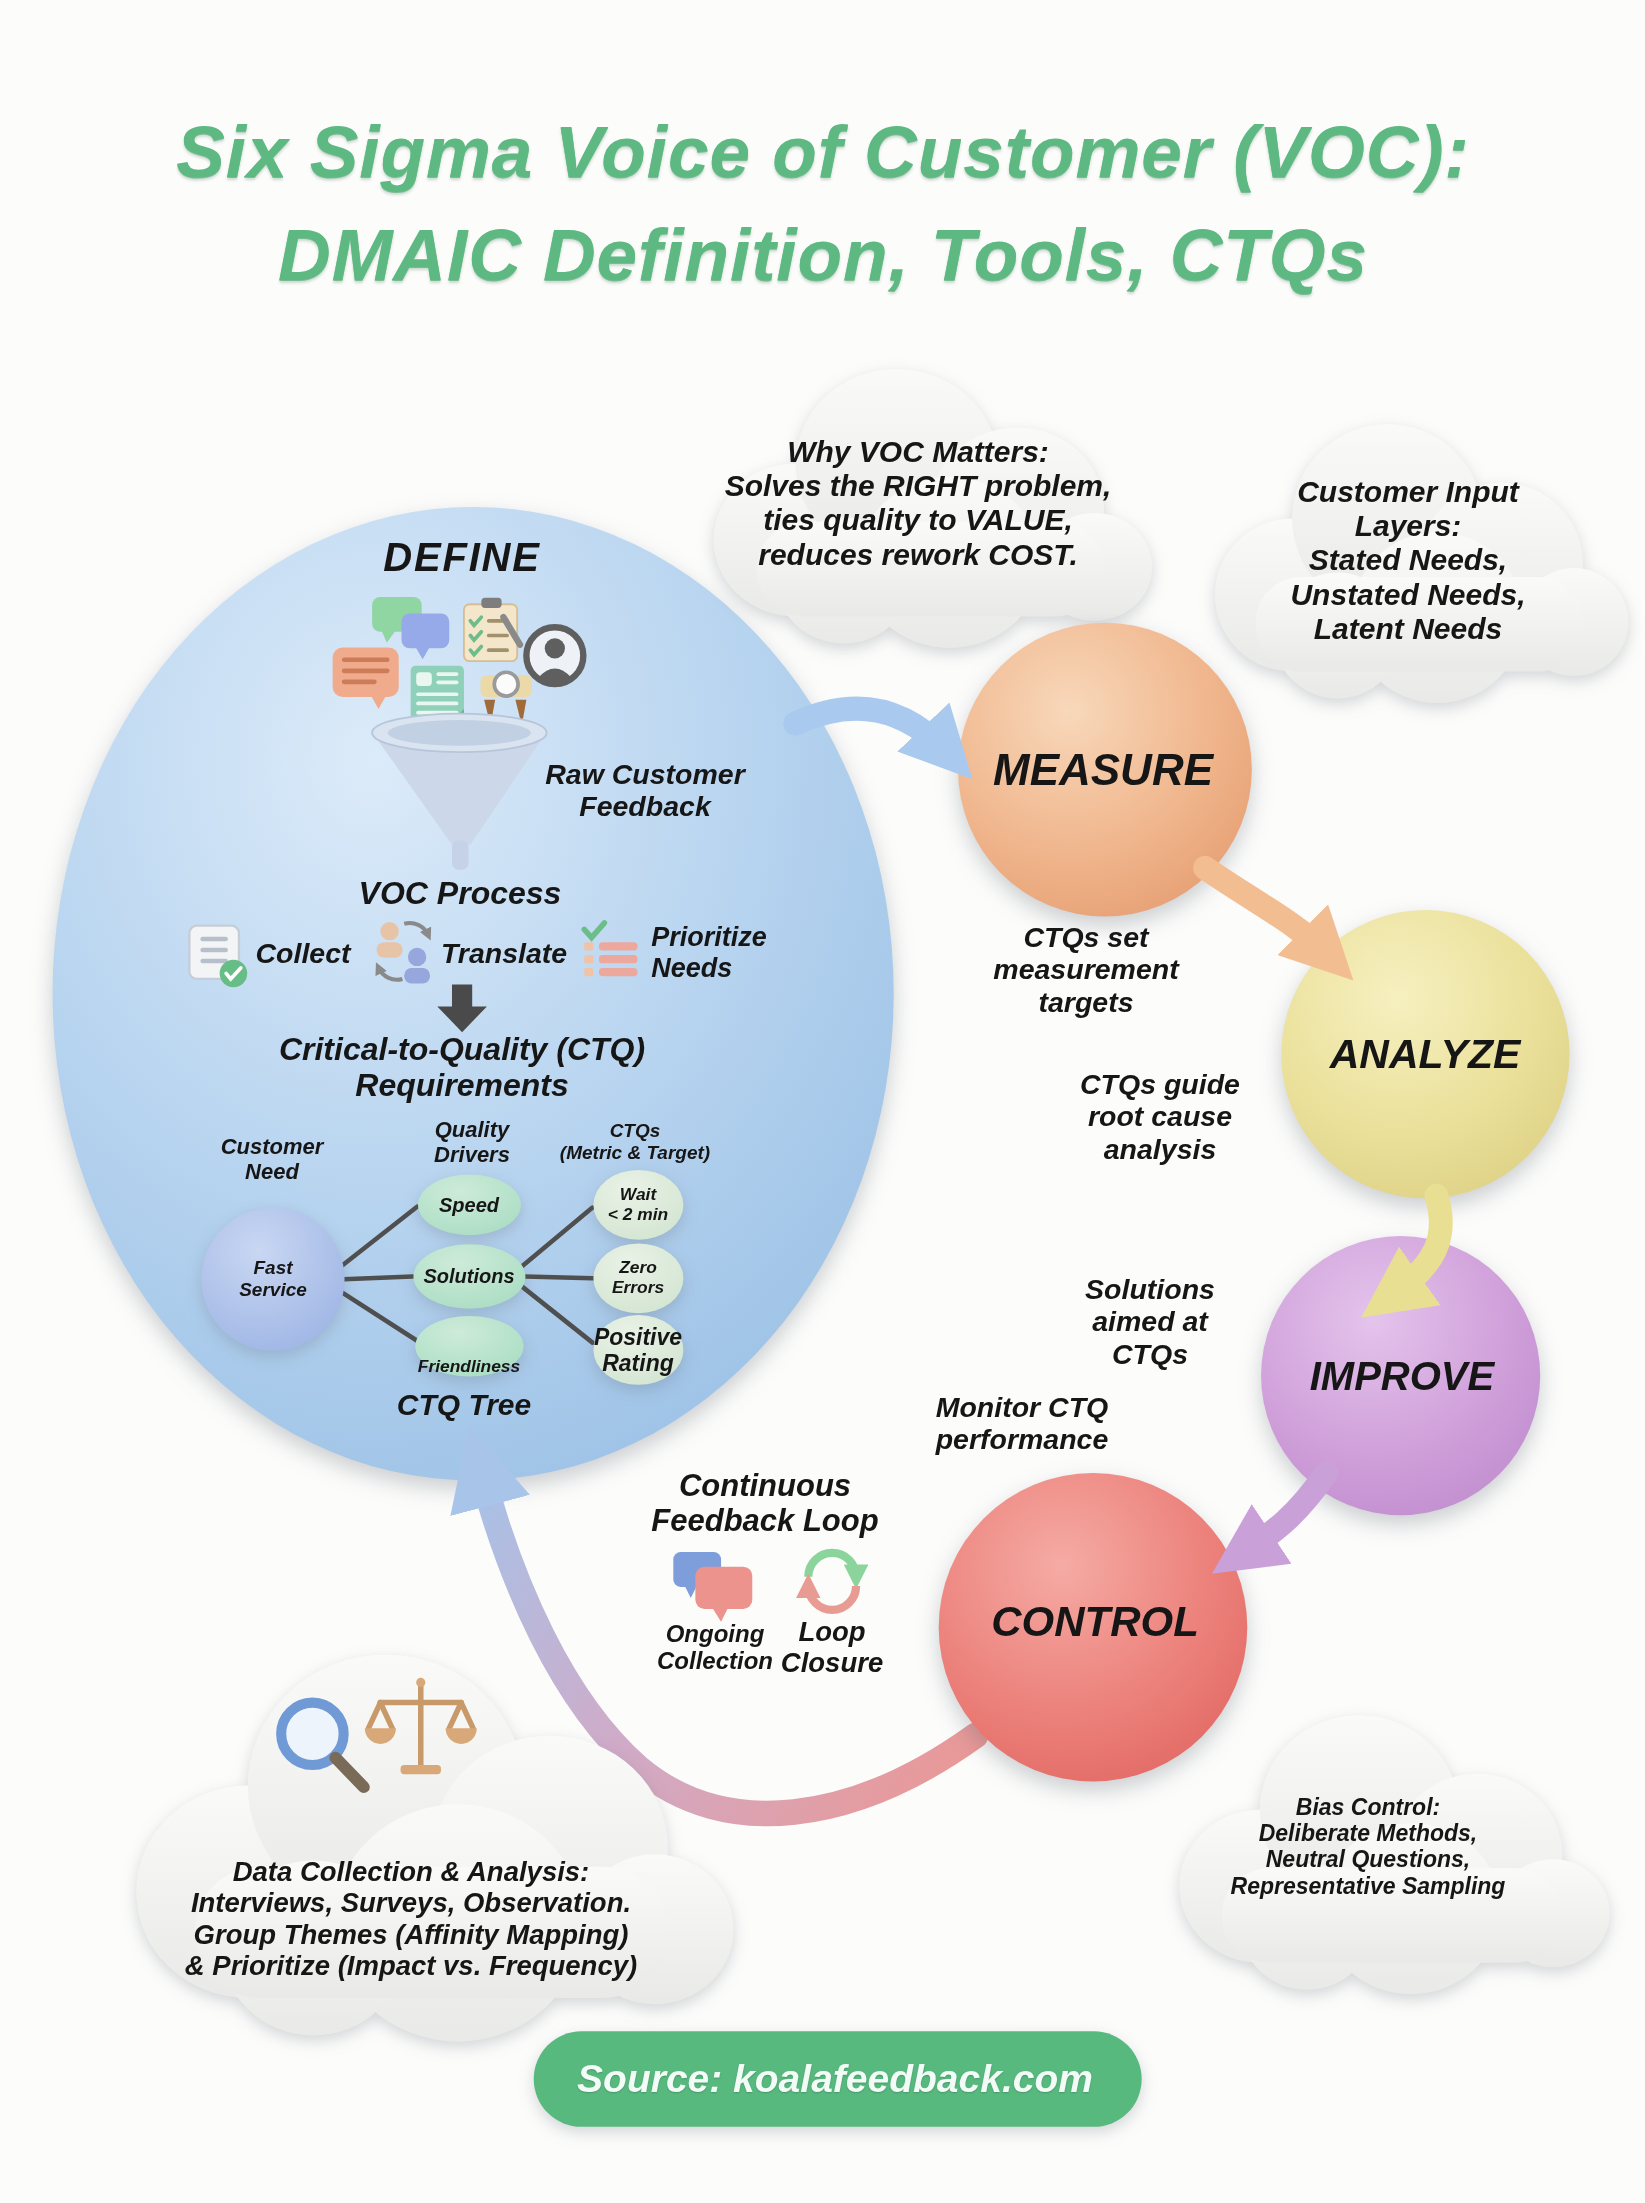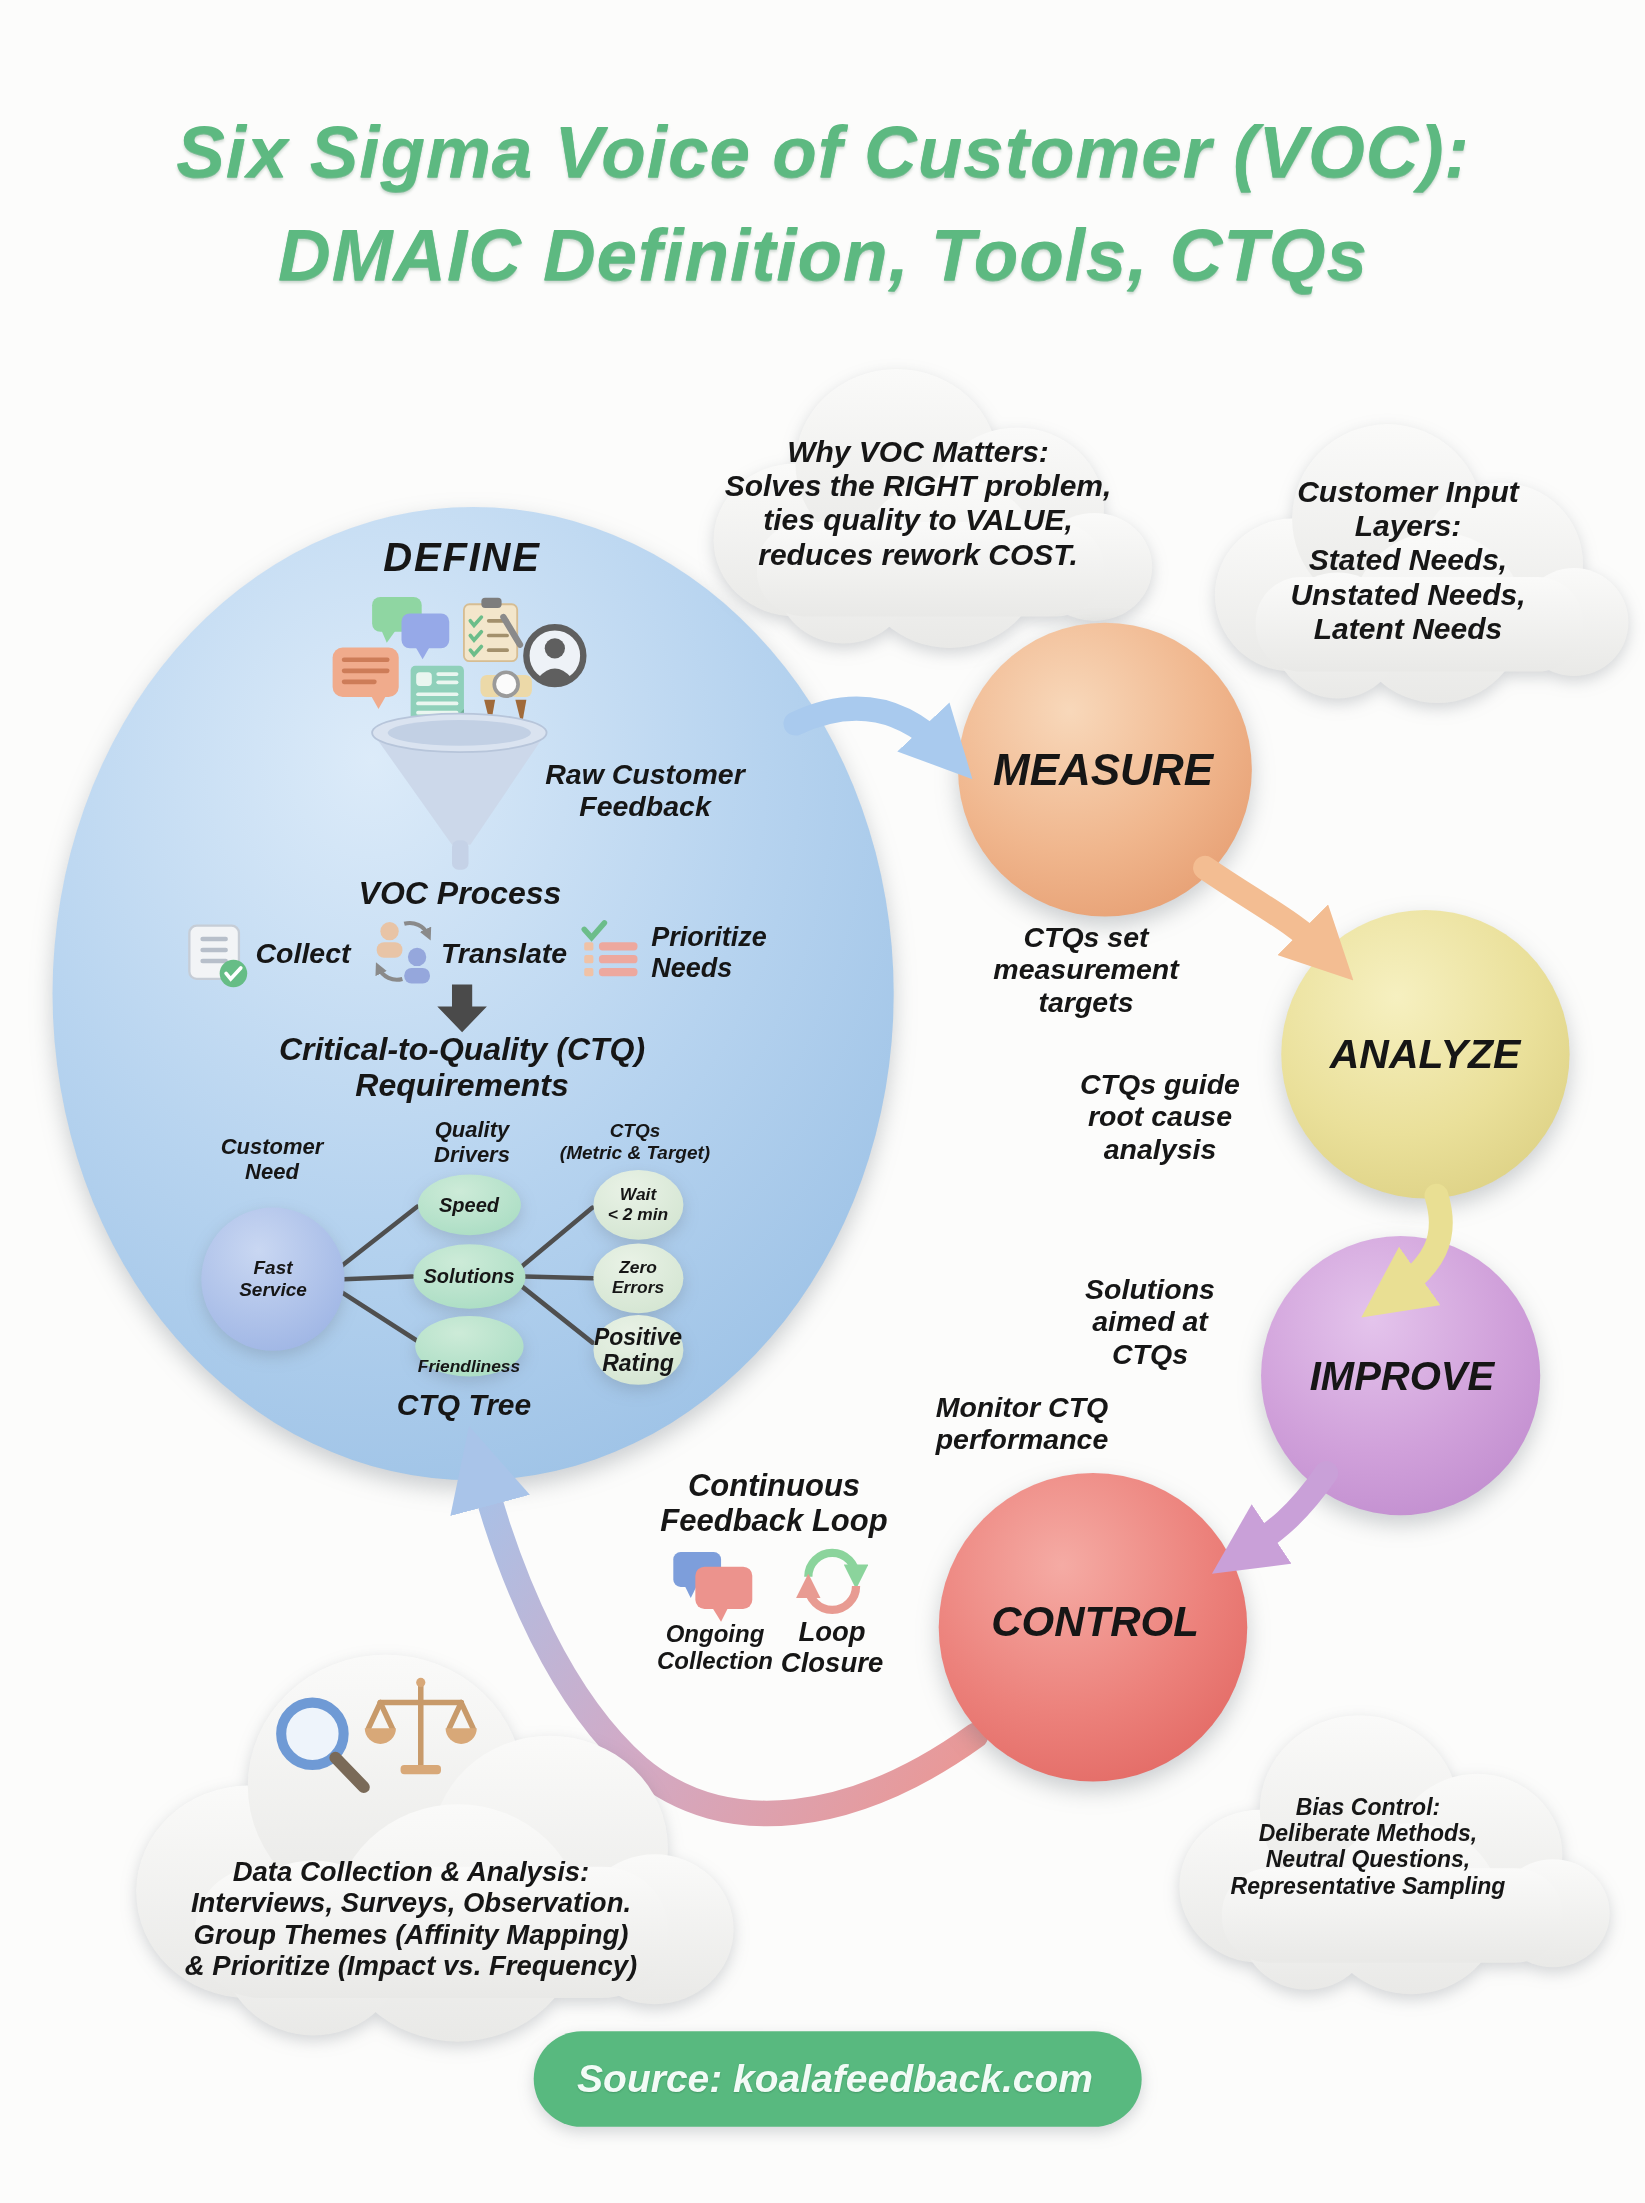--- a/index.html
+++ b/index.html
@@ -356,21 +356,21 @@
 
 <div class="t" style="left:1402px;top:1377px;font-size:40px;">IMPROVE</div>
 <div class="t" style="left:1150px;top:1322px;font-size:28.5px;">Solutions
 aimed at
 CTQs</div>
 
 <div class="t" style="left:1095px;top:1622px;font-size:42px;">CONTROL</div>
 <div class="t" style="left:1022px;top:1423px;font-size:28.5px;">Monitor CTQ
 performance</div>
 
-<div class="t" style="left:765px;top:1503px;font-size:31px;margin-left:9px;">Continuous
+<div class="t" style="left:765px;top:1503px;font-size:31px;">Continuous
 Feedback Loop</div>
 <div class="t" style="left:715px;top:1647px;font-size:24px;">Ongoing
 Collection</div>
 <div class="t" style="left:832px;top:1647px;font-size:27.5px;">Loop
 Closure</div>
 
 <div class="t" style="left:411px;top:1919px;font-size:27.5px;">Data Collection &amp; Analysis:
 Interviews, Surveys, Observation.
 Group Themes (Affinity Mapping)
 &amp; Prioritize (Impact vs. Frequency)</div>

